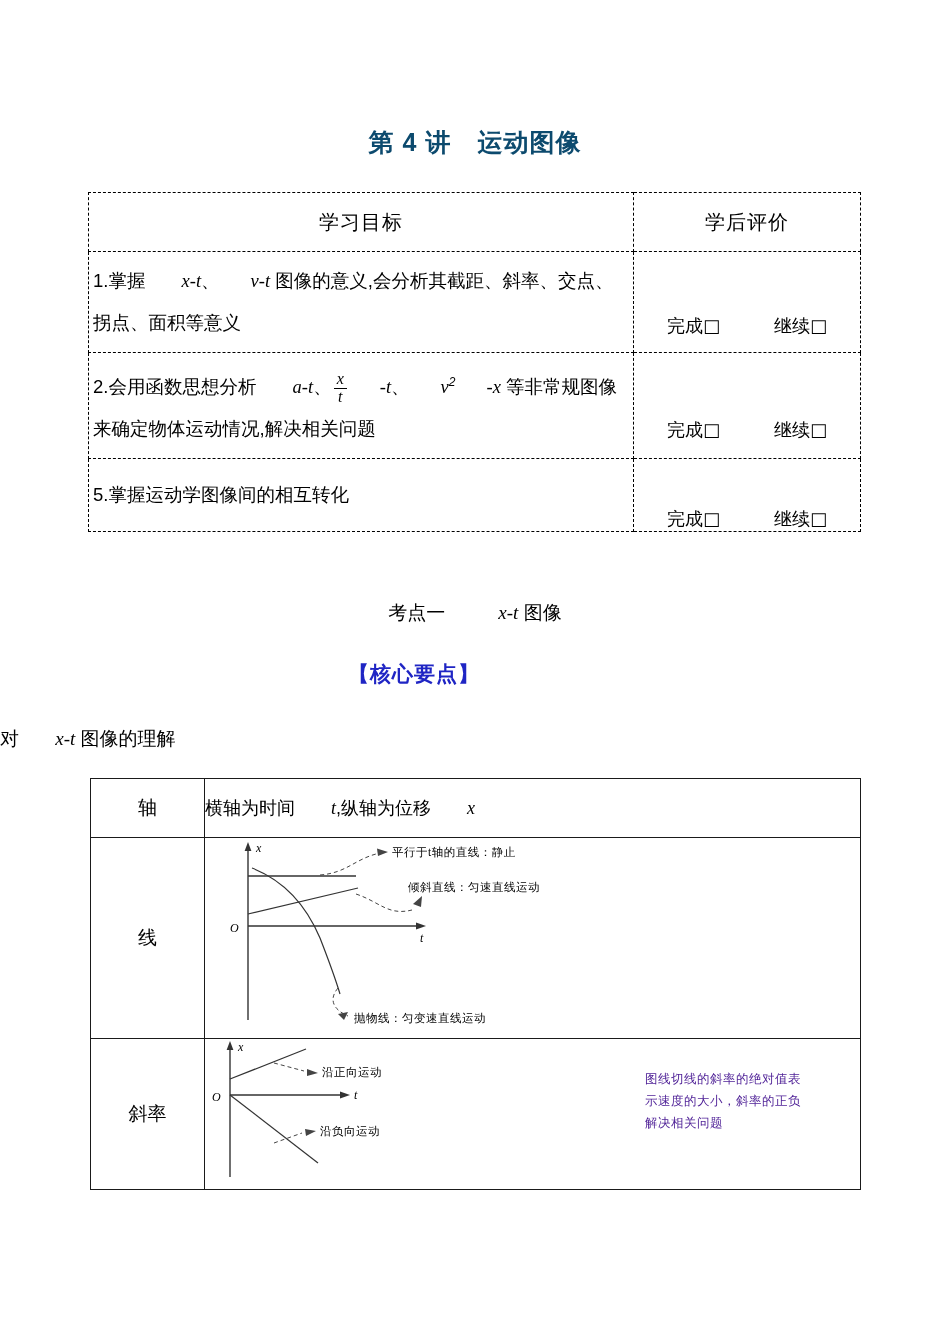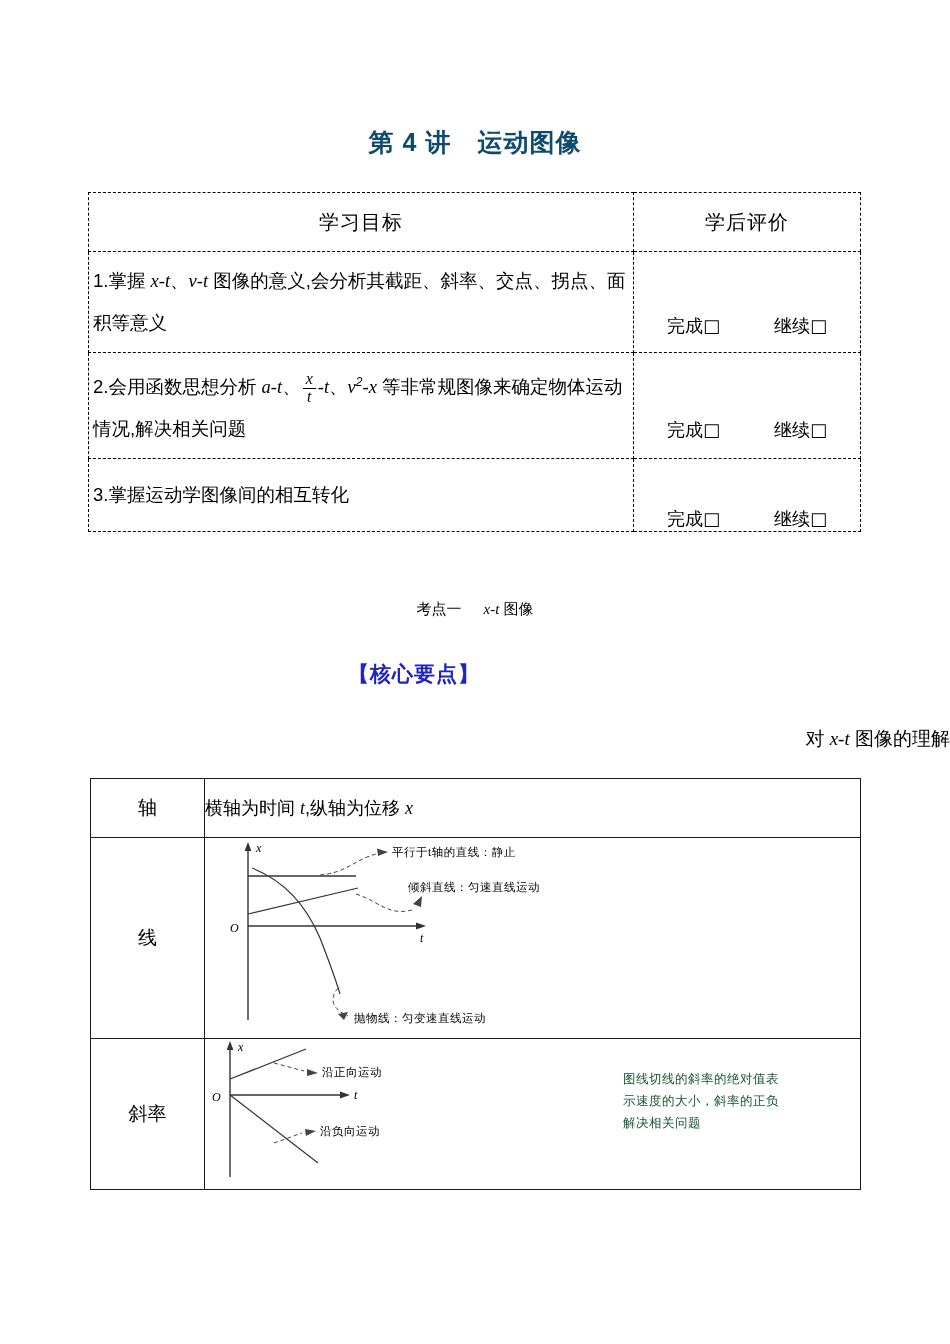--- a/index.html
+++ b/index.html
@@ -45,45 +45,45 @@
     font-size:18.5px;
     line-height:42px;
     padding:8px 2px 8px 4px !important;
   }
   .g-eval{
     text-align:center;font-size:18px;
     padding:0 6px !important;
   }
   .g-eval .pair{display:flex;justify-content:space-around;align-items:center;margin-top:48px;}
   .chk{font-family:"DejaVu Sans",sans-serif;}
-  .ital{font-style:italic;font-family:"Liberation Serif","DejaVu Serif",serif;}
+  .ital{font-style:italic;font-family:"Liberation Serif","DejaVu Serif",serif;margin-left:31px;}
   .frac{
     display:inline-block;vertical-align:-0.55em;
     text-align:center;font-style:italic;
     font-family:"Liberation Serif","DejaVu Serif",serif;
     font-size:16px;line-height:1.05;margin:0 2px;
   }
   .frac .num{display:block;padding:0 3px;}
   .frac .den{display:block;border-top:1px solid #000;padding:0 3px;}
   sup.sp{font-size:0.65em;vertical-align:super;font-style:italic;}
 
   
   .kaodian{
     position:absolute;left:0;top:600px;width:950px;
-    text-align:center;font-size:15px;
+    text-align:center;font-size:19px;
   }
   .kaodian .gap{display:inline-block;width:22px;}
   .hexin{
     position:absolute;left:0;top:660px;width:828px;
     text-align:center;font-size:21px;font-weight:bold;color:#1f25c4;
     letter-spacing:1px;
   }
   .understand{
     position:absolute;left:0;top:726px;width:950px;
-    text-align:right;font-size:19px;
+    text-align:left;font-size:19px;
   }
 
   
   .tbl-xt{
     position:absolute;left:90px;top:778px;width:770px;
     border-collapse:collapse;table-layout:fixed;
   }
   .tbl-xt td{border:1px solid #1a1a1a;padding:0;vertical-align:middle;}
   .tbl-xt .c1{width:114px;}
   .tbl-xt .c2{width:656px;}
@@ -92,23 +92,23 @@
   .r-axis{height:58px;text-align:left;font-size:18px;}
   .r-line{height:200px;}
   .r-slope{height:150px;}
   .fig-wrap{position:relative;width:100%;height:100%;}
   .fig-svg{display:block;margin:0 auto;}
 
   
   .anno{font-family:"Liberation Serif","DejaVu Serif",serif;font-size:11.5px;letter-spacing:0.5px;}
   .axlab{font-family:"Liberation Serif","DejaVu Serif",serif;font-style:italic;font-size:12px;}
   .slope-note{
-    position:absolute;left:418px;top:30px;width:190px;
+    position:absolute;left:440px;top:30px;width:190px;
     font-family:"Liberation Serif","DejaVu Serif",serif;
-    font-size:12.5px;line-height:1.75;letter-spacing:0.5px;color:#14532d;
+    font-size:12.5px;line-height:1.75;letter-spacing:0.5px;color:#4c1d95;
   }
 </style>
 </head>
 <body>
 
 <div class="page">
 
   <div class="doc-title">
     <span>第 4 讲</span><span class="gap"></span><span>运动图像</span>
   </div>
@@ -142,21 +142,21 @@
         </td>
         <td class="g-eval">
           <div class="pair">
             <span><span>完成</span><span class="chk">□</span></span>
             <span><span>继续</span><span class="chk">□</span></span>
           </div>
         </td>
       </tr>
 
       <tr>
-        <td class="g-text" style="line-height:50px;">3.掌握运动学图像间的相互转化</td>
+        <td class="g-text" style="line-height:50px;">5.掌握运动学图像间的相互转化</td>
         <td class="g-eval">
           <div class="pair">
             <span><span>完成</span><span class="chk">□</span></span>
             <span><span>继续</span><span class="chk">□</span></span>
           </div>
         </td>
       </tr>
     </tbody>
   </table>
 

